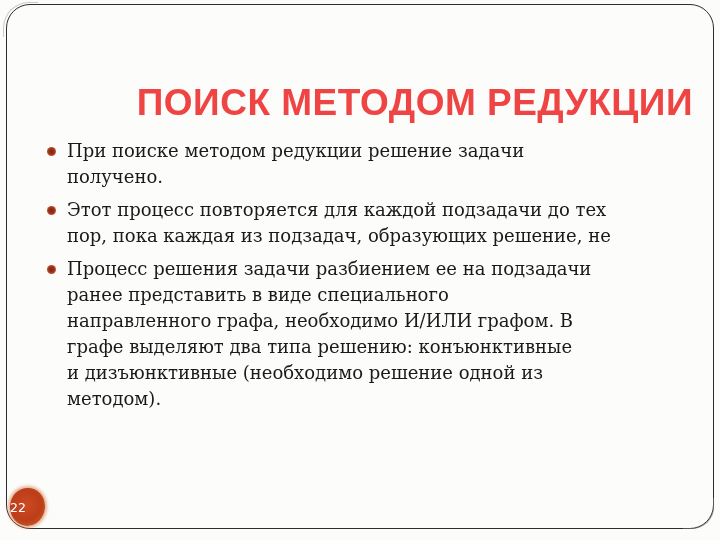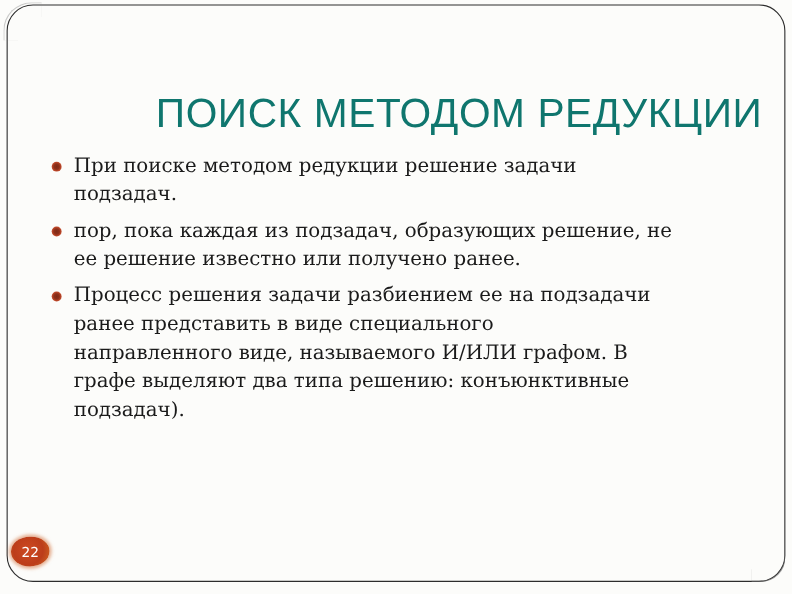--- a/index.html
+++ b/index.html
@@ -52,23 +52,23 @@
     border-top-left-radius: 26px;
     opacity: 0.5;
   }
   .title {
     position: absolute;
     top: 57px;
     left: 40px;
     right: 27px;
     text-align: right;
     font-size: 37px;
-    font-weight: normal;
+    font-weight: bold;
     letter-spacing: 0.5px;
-    color: #0f766e;
+    color: #ef4444;
     white-space: nowrap;
   }
   .content {
     position: absolute;
     left: 46px;
     top: 138px;
     right: 22px;
     list-style: none;
     margin: 0;
     padding: 0;
@@ -91,67 +91,68 @@
     font-size: 18px;
     line-height: 26px;
     color: #1a1a1a;
   }
   .line { white-space: nowrap; }
   .page-badge {
     position: absolute;
     left: 10px;
     top: 488px;
     width: 35px;
-    height: 27px;
+    height: 38px;
     border-radius: 50% 48% 52% 50%;
     background: radial-gradient(circle at 45% 45%, #cd4a22 0%, #bc3d1a 55%, #c9581f 80%, #d5703a 100%);
     box-shadow: 0 0 3px 2px rgba(212, 116, 66, 0.55);
     display: flex;
     align-items: center;
-    justify-content: center;
+    justify-content: flex-start;
     color: #ffffff;
     font-size: 12.5px;
     font-family: "DejaVu Sans", "Liberation Sans", sans-serif;
   }
 </style>
 </head>
 <body>
 
 <div class="slide">
 
   <div class="frame"></div>
 
   <h1 class="title">ПОИСК МЕТОДОМ РЕДУКЦИИ</h1>
 
   <ul class="content">
 
     <li class="bullet">
       <span class="dot"></span>
       <div class="lines">
         <div class="line">При поиске методом редукции решение задачи</div>
-        <div class="line">подзадач.</div>
+        <div class="line">получено.</div>
       </div>
     </li>
 
     <li class="bullet">
       <span class="dot"></span>
       <div class="lines">
+        <div class="line">Этот процесс повторяется для каждой подзадачи до тех</div>
         <div class="line">пор, пока каждая из подзадач, образующих решение, не</div>
-        <div class="line">ее решение известно или получено ранее.</div>
       </div>
     </li>
 
     <li class="bullet">
       <span class="dot"></span>
       <div class="lines">
         <div class="line">Процесс решения задачи разбиением ее на подзадачи</div>
         <div class="line">ранее представить в виде специального</div>
-        <div class="line">направленного виде, называемого И/ИЛИ графом. В</div>
+        <div class="line">направленного графа, необходимо И/ИЛИ графом. В</div>
         <div class="line">графе выделяют два типа решению: конъюнктивные</div>
-        <div class="line">подзадач).</div>
+        <div class="line">и дизъюнктивные (необходимо решение одной из</div>
+        <div class="line">методом).</div>
       </div>
     </li>
 
   </ul>
 
   <div class="page-badge">
     <span>22</span>
   </div>
 
 </div>

